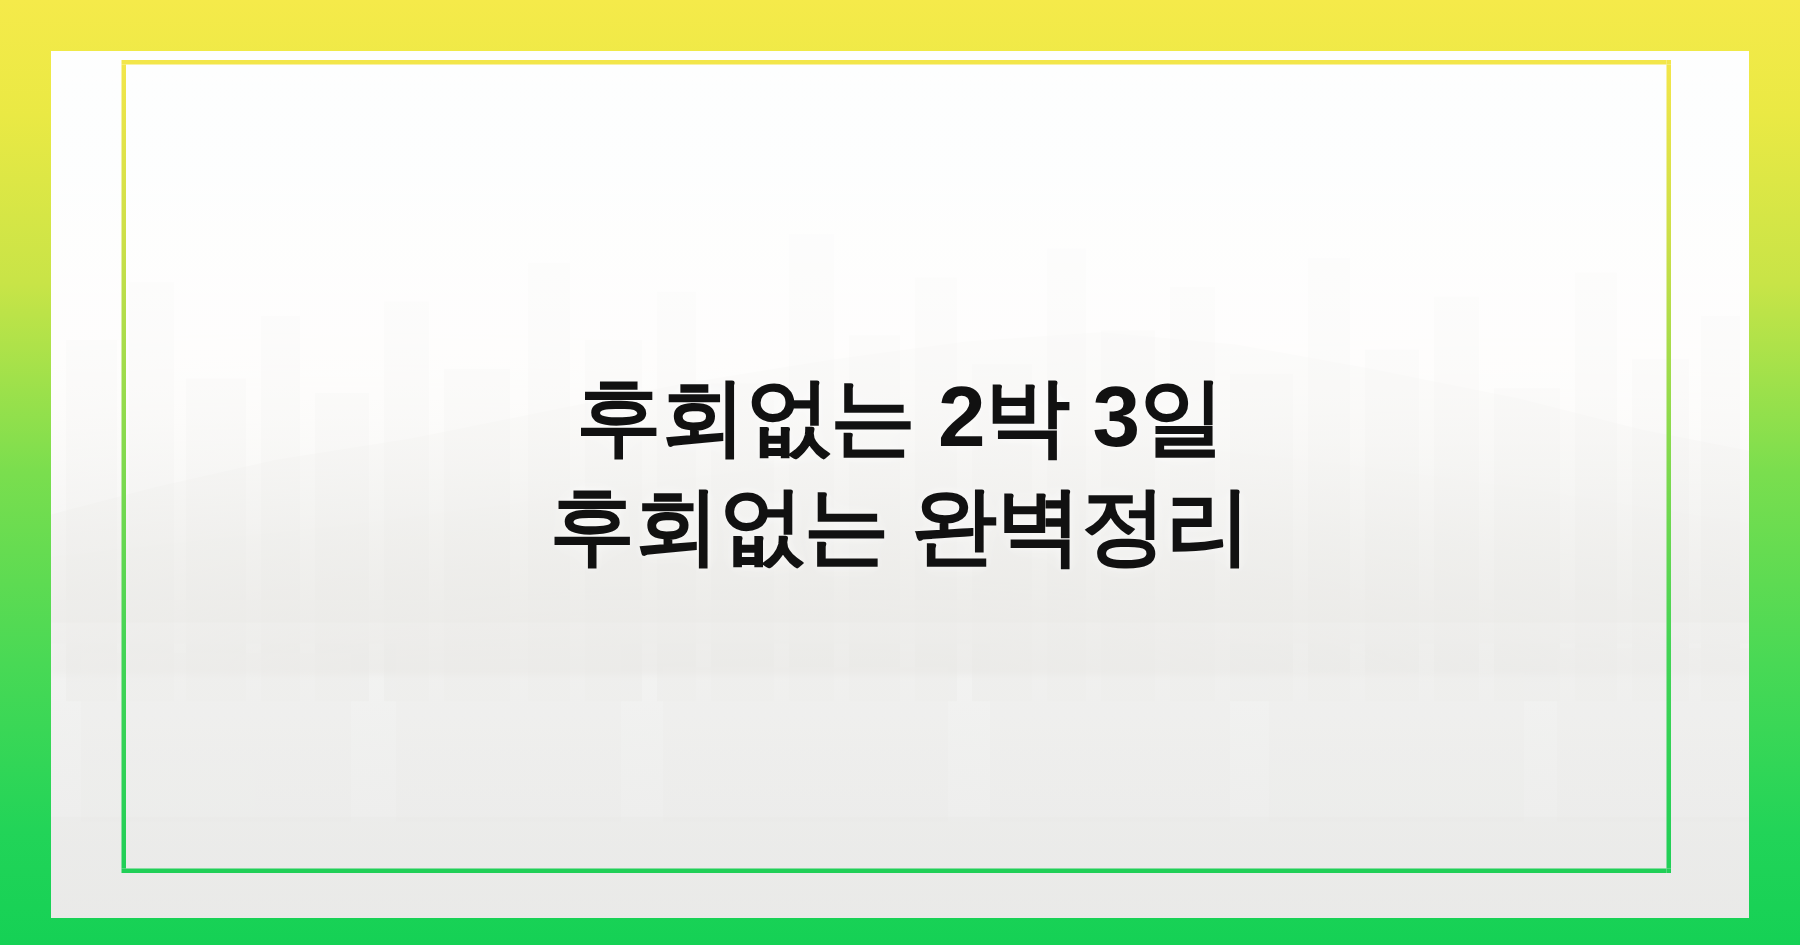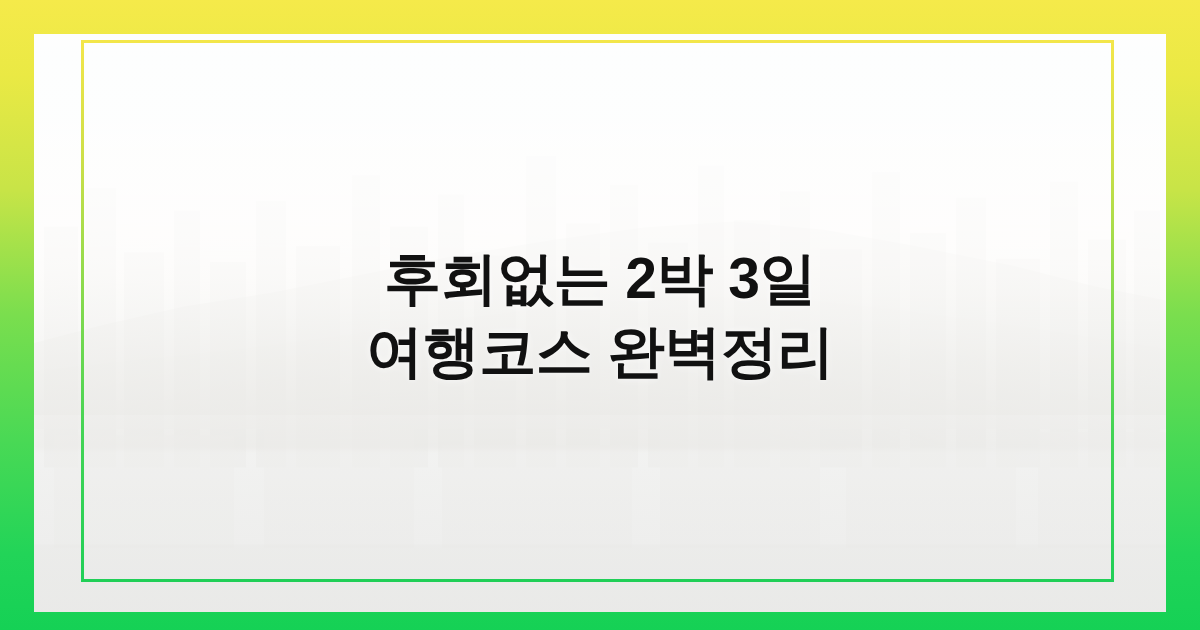--- a/index.html
+++ b/index.html
@@ -229,17 +229,17 @@
     </svg>
 
     <div class="haze-layer"></div>
   </div>
 
   <div class="inner-stroke"></div>
 
   <div class="headline-wrap">
     <h1 class="headline">
       <span class="line">후회없는 2박 3일</span>
-      <span class="line">여행코스 완벽정리</span>
+      <span class="line">후회없는 완벽정리</span>
     </h1>
   </div>
 
 </div>
 
 </body></html>

